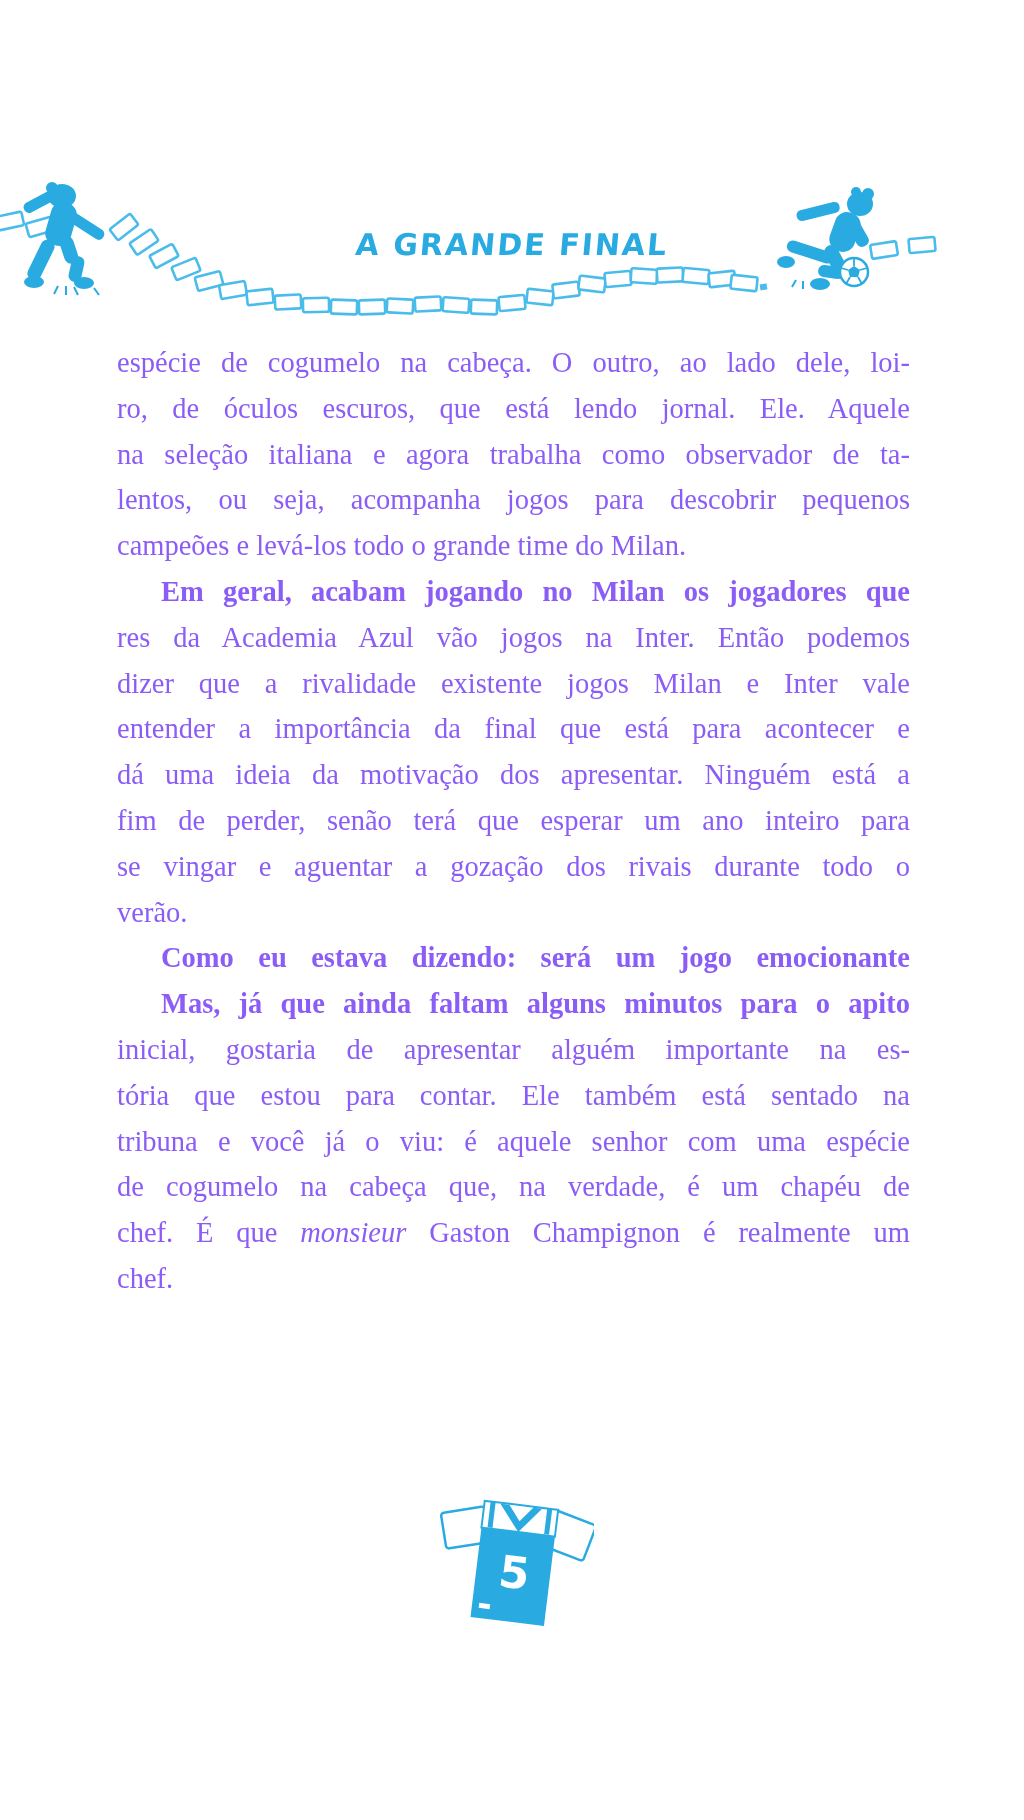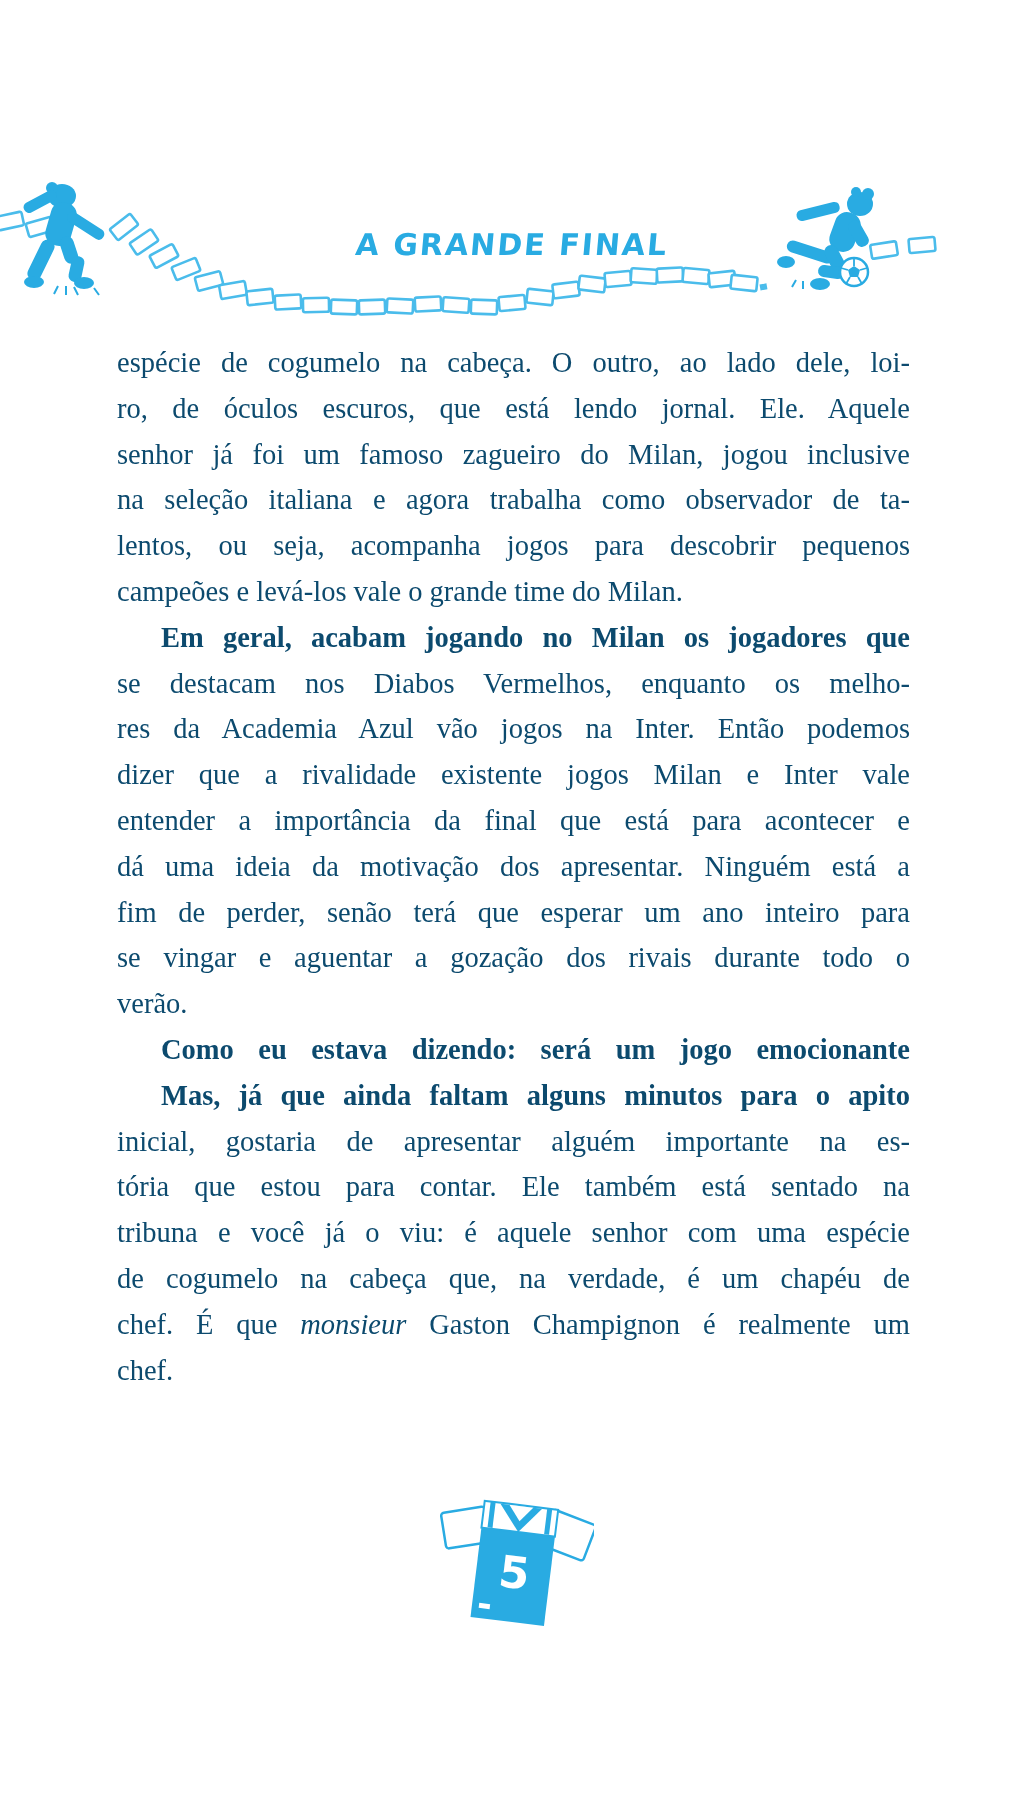--- a/index.html
+++ b/index.html
@@ -12,21 +12,21 @@
   .chapter-title{
     position:absolute;left:0;top:227px;width:1024px;text-align:center;
     font-family:"DejaVu Sans", sans-serif;font-weight:bold;
     font-size:30px;letter-spacing:2px;color:#29ABE2;
     transform:skewX(-5deg);
   }
 
   
   .text-block{
     position:absolute;left:117px;top:340px;width:793px;
-    font-size:28.5px;line-height:45.8px;color:#0c4a6e;
+    font-size:28.5px;line-height:45.8px;color:#8b5cf6;
   }
   .line{
     text-align:justify;text-align-last:justify;
     height:45.8px;overflow:visible;white-space:normal;
   }
   .line.indent{padding-left:44px;font-weight:bold;}
   .line.plast{text-align-last:left;}
   .line i{font-style:italic;margin-top:20px;}
 
   
@@ -114,26 +114,24 @@
         <path d="M854 266 L854 259 M860 270 L867 268 M858 277 L862 284 M850 277 L846 284 M848 270 L841 268"></path>
       </g>
     </g>
   </svg>
 
   <div class="chapter-title">A GRANDE FINAL</div>
 
   <div class="text-block" id="text-block">
       <div class="line">espécie de cogumelo na cabeça. O outro, ao lado dele, loi-</div>
       <div class="line">ro, de óculos escuros, que está lendo jornal. Ele. Aquele</div>
-      <div class="line">senhor já foi um famoso zagueiro do Milan, jogou inclusive</div>
       <div class="line">na seleção italiana e agora trabalha como observador de ta-</div>
       <div class="line">lentos, ou seja, acompanha jogos para descobrir pequenos</div>
-      <div class="line plast">campeões e levá-los vale o grande time do Milan.</div>
+      <div class="line plast">campeões e levá-los todo o grande time do Milan.</div>
       <div class="line indent">Em geral, acabam jogando no Milan os jogadores que</div>
-      <div class="line">se destacam nos Diabos Vermelhos, enquanto os melho-</div>
       <div class="line">res da Academia Azul vão jogos na Inter. Então podemos</div>
       <div class="line">dizer que a rivalidade existente jogos Milan e Inter vale</div>
       <div class="line">entender a importância da final que está para acontecer e</div>
       <div class="line">dá uma ideia da motivação dos apresentar. Ninguém está a</div>
       <div class="line">fim de perder, senão terá que esperar um ano inteiro para</div>
       <div class="line">se vingar e aguentar a gozação dos rivais durante todo o</div>
       <div class="line plast">verão.</div>
       <div class="line indent">Como eu estava dizendo: será um jogo emocionante</div>
       <div class="line indent">Mas, já que ainda faltam alguns minutos para o apito</div>
       <div class="line">inicial, gostaria de apresentar alguém importante na es-</div>

